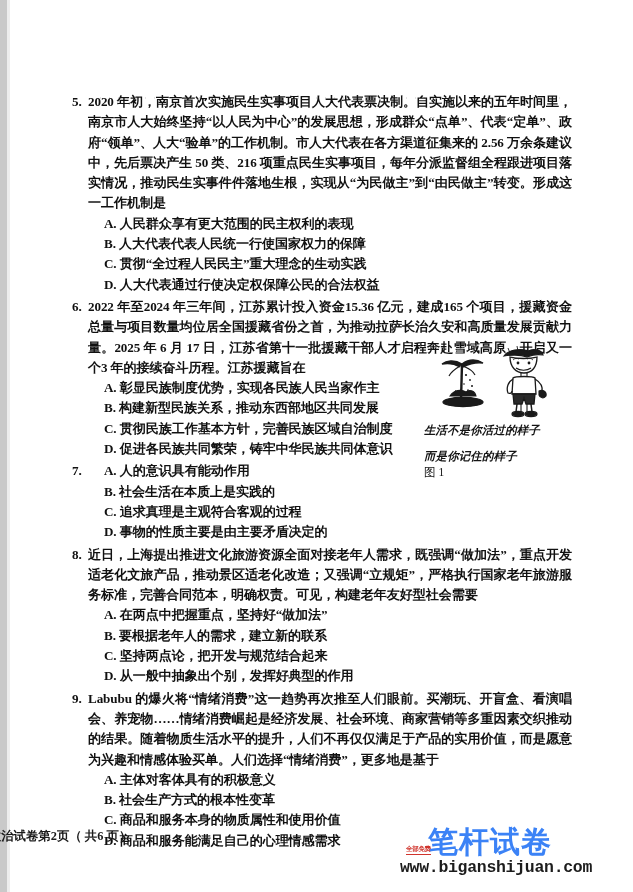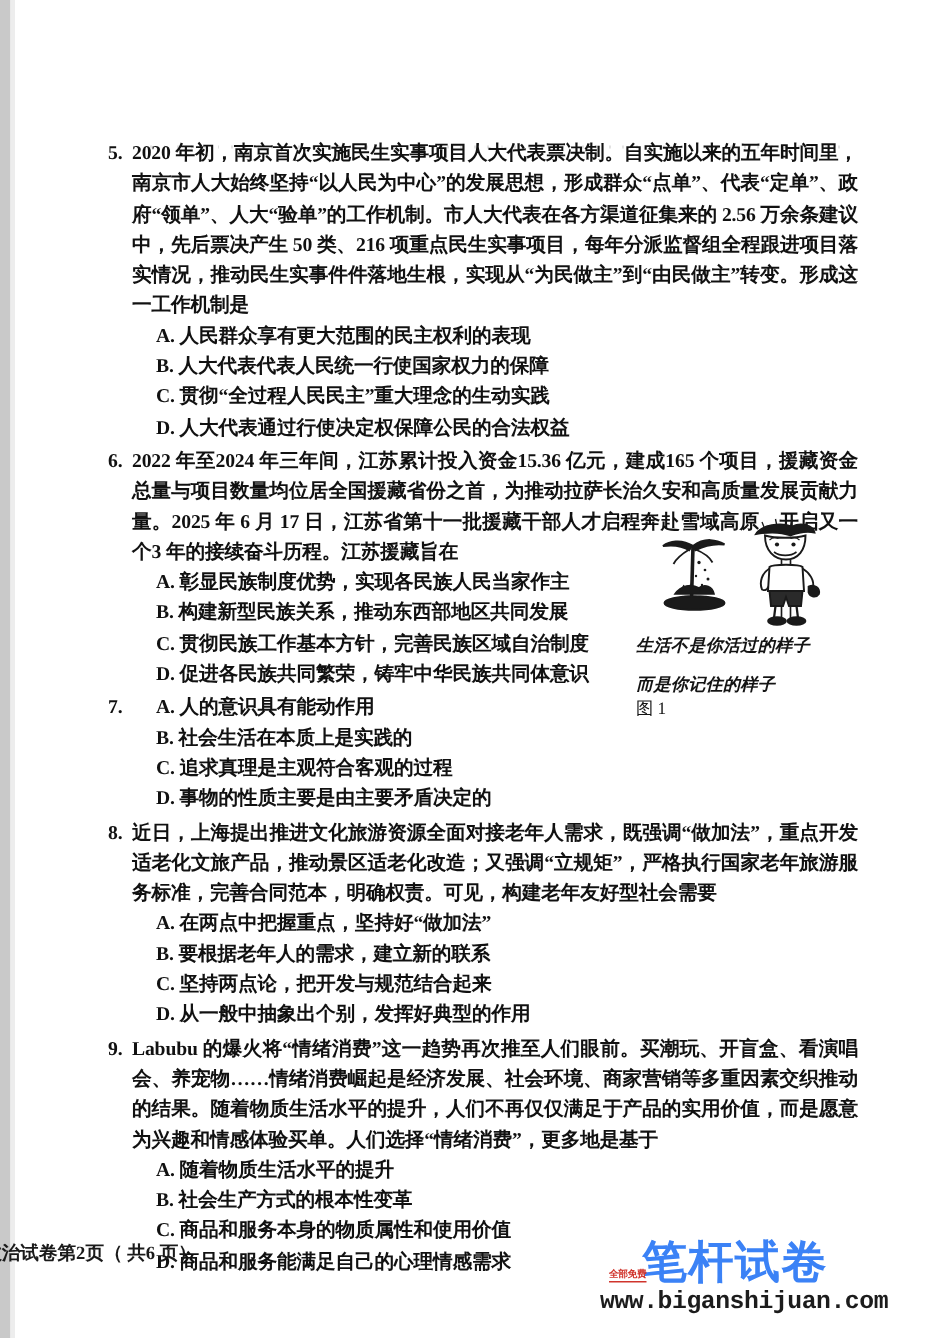--- a/index.html
+++ b/index.html
@@ -225,21 +225,21 @@
       <div class="opt">B. 要根据老年人的需求，建立新的联系</div>
       <div class="opt">C. 坚持两点论，把开发与规范结合起来</div>
       <div class="opt">D. 从一般中抽象出个别，发挥好典型的作用</div>
     </div>
 
     <div class="q">
       <div class="q-stem">
         <span class="q-num">9.</span>
         <span>Labubu 的爆火将“情绪消费”这一趋势再次推至人们眼前。买潮玩、开盲盒、看演唱会、养宠物……情绪消费崛起是经济发展、社会环境、商家营销等多重因素交织推动的结果。随着物质生活水平的提升，人们不再仅仅满足于产品的实用价值，而是愿意为兴趣和情感体验买单。人们选择“情绪消费”，更多地是基于</span>
       </div>
-      <div class="opt">A. 随着物质生活水平的提升</div>
+      <div class="opt">A. 主体对客体具有的积极意义</div>
       <div class="opt">B. 社会生产方式的根本性变革</div>
       <div class="opt">C. 商品和服务本身的物质属性和使用价值</div>
       <div class="opt">D. 商品和服务能满足自己的心理情感需求</div>
     </div>
 
   </div>
 
   <div class="figure">
     <svg width="140" height="78" viewBox="0 0 140 78">
       <g fill="#1a1a1a" stroke="#1a1a1a">

